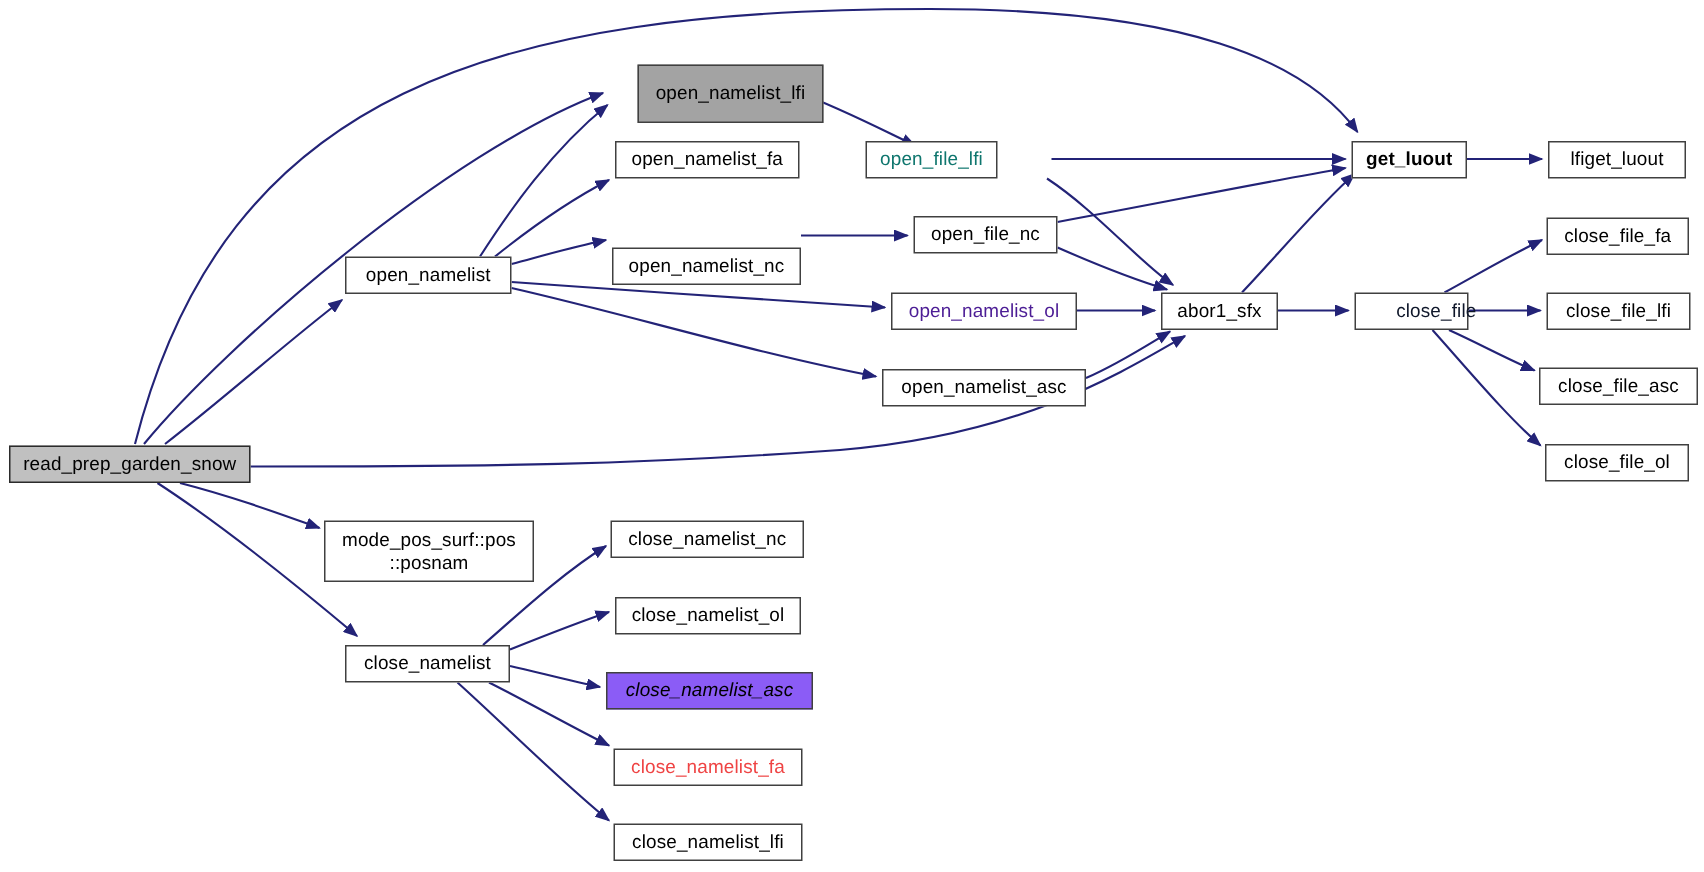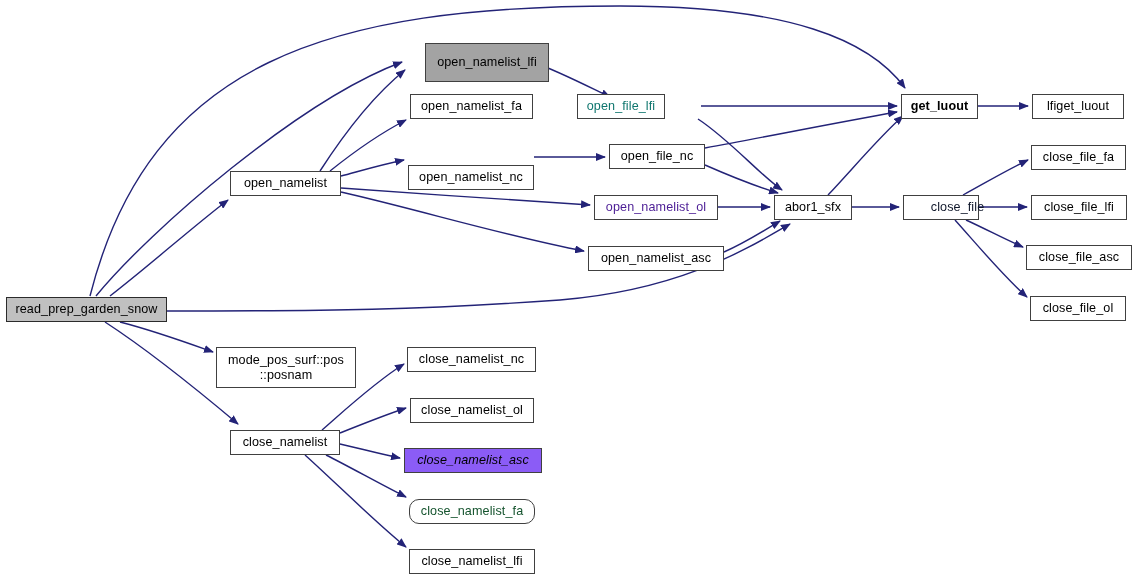--- a/index.html
+++ b/index.html
@@ -107,16 +107,16 @@
       <div class="node" style="left: 1031px; top: 145px; width: 95px; height: 25px; border-color: rgb(64, 64, 64); background: rgb(255, 255, 255); color: rgb(0, 0, 0);">close_file_fa</div>
       <div class="node" style="left: 1031px; top: 195px; width: 96px; height: 25px; border-color: rgb(64, 64, 64); background: rgb(255, 255, 255); color: rgb(0, 0, 0);">close_file_lfi</div>
       <div class="node" style="left: 1026px; top: 245px; width: 106px; height: 25px; border-color: rgb(64, 64, 64); background: rgb(255, 255, 255); color: rgb(0, 0, 0);">close_file_asc</div>
       <div class="node" style="left: 1030px; top: 296px; width: 96px; height: 25px; border-color: rgb(64, 64, 64); background: rgb(255, 255, 255); color: rgb(0, 0, 0);">close_file_ol</div>
       <div class="node" style="left: 216px; top: 347px; width: 140px; height: 41px; border-color: rgb(64, 64, 64); background: rgb(255, 255, 255); color: rgb(0, 0, 0);">mode_pos_surf::pos
 ::posnam</div>
       <div class="node" style="left: 230px; top: 430px; width: 110px; height: 25px; border-color: rgb(64, 64, 64); background: rgb(255, 255, 255); color: rgb(0, 0, 0);">close_namelist</div>
       <div class="node" style="left: 407px; top: 347px; width: 129px; height: 25px; border-color: rgb(64, 64, 64); background: rgb(255, 255, 255); color: rgb(0, 0, 0);">close_namelist_nc</div>
       <div class="node" style="left: 410px; top: 398px; width: 124px; height: 25px; border-color: rgb(64, 64, 64); background: rgb(255, 255, 255); color: rgb(0, 0, 0);">close_namelist_ol</div>
       <div class="node" style="left: 404px; top: 448px; width: 138px; height: 25px; border-color: rgb(64, 64, 64); background: #8b5cf6; color: rgb(0, 0, 0); font-style: italic;">close_namelist_asc</div>
-      <div class="node" style="left: 409px; top: 499px; width: 126px; height: 25px; border-color: rgb(64, 64, 64); background: rgb(255, 255, 255); color: #14532d; border-radius: 10px;">close_namelist_fa</div>
+      <div class="node" style="left: 409px; top: 499px; width: 126px; height: 25px; border-color: rgb(64, 64, 64); background: rgb(255, 255, 255); color: #ef4444;">close_namelist_fa</div>
       <div class="node" style="left: 409px; top: 549px; width: 126px; height: 25px; border-color: rgb(64, 64, 64); background: rgb(255, 255, 255); color: rgb(0, 0, 0);">close_namelist_lfi</div>
     </div>
 </div>
 
 </body></html>

